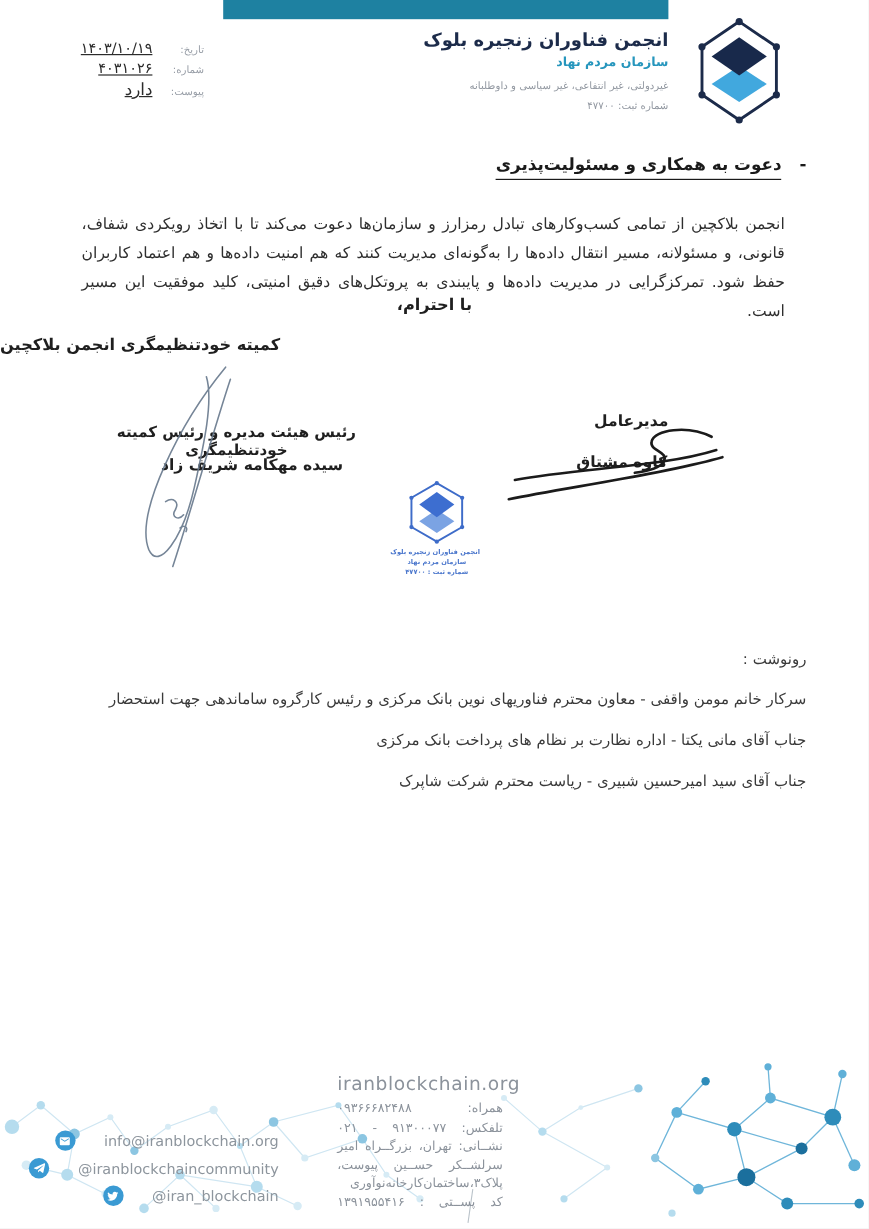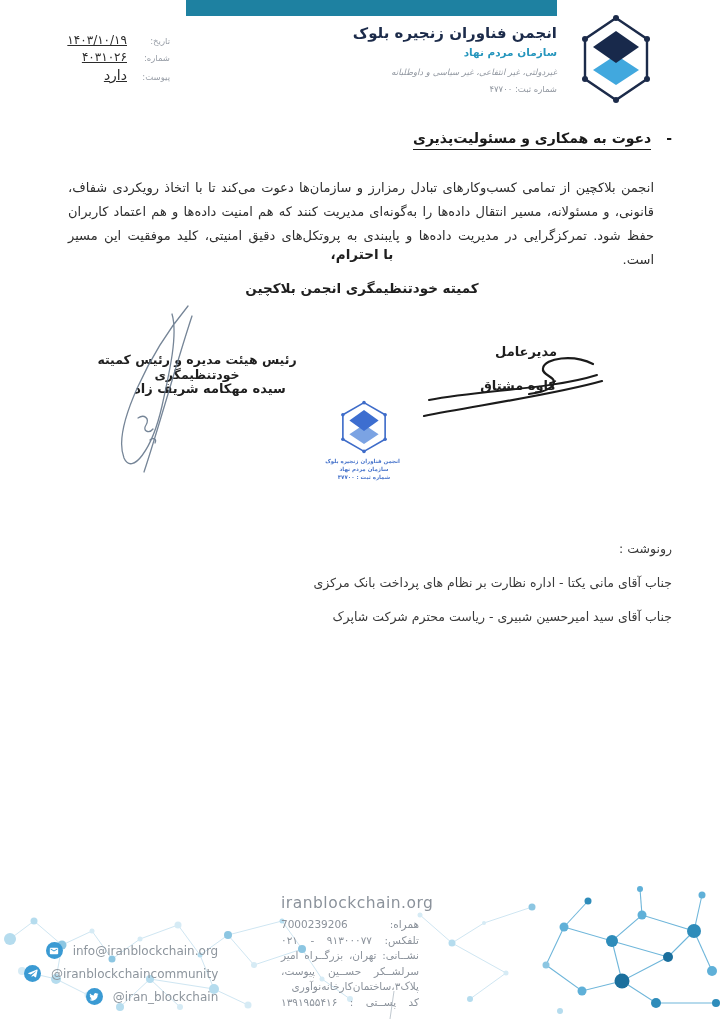--- a/index.html
+++ b/index.html
@@ -6,35 +6,35 @@
   .page{
     position:relative;width:724px;height:1024px;margin:0 auto;background:#ffffff;
     overflow:hidden;font-family:"DejaVu Sans",sans-serif;direction:rtl;color:#2e2e2e;
   }
   
   .topbar{position:absolute;left:186px;top:0;width:371px;height:16px;background:#1e81a1;}
   .logo{position:absolute;left:578px;top:13px;width:76px;height:92px;}
   .orgblock{position:absolute;right:167px;top:24px;text-align:right;width:240px;}
   .org-name{font-size:15px;font-weight:bold;color:#1c2b4a;}
   .org-type{font-size:10.5px;font-weight:bold;color:#2696bd;margin-top:4px;}
-  .org-desc{font-size:8.5px;color:#9298a1;margin-top:9px;font-style:italic;}
+  .org-desc{font-size:8.5px;color:#9298a1;margin-top:9px;}
   .org-reg{font-size:8.5px;color:#9298a1;margin-top:7px;}
   .meta{position:absolute;left:50px;top:33px;width:120px;}
   .meta-row{display:flex;align-items:baseline;gap:7px;justify-content:flex-start;margin-bottom:3px;}
   .meta-label{width:36px;flex:0 0 36px;font-size:8.5px;color:#989ea7;}
   .meta-value{font-size:12px;color:#2b2b2b;white-space:nowrap;text-decoration:underline;}
   .meta-value.hand{font-size:14px;}
   
   .subject{position:absolute;top:130px;right:52px;font-size:14px;font-weight:bold;color:#1a1a1a;}
   .subject-text{border-bottom:1.5px solid #1a1a1a;padding-bottom:3px;margin-right:10px;}
   .paragraph{position:absolute;top:158px;right:52px;left:50px;margin:18px;
     font-size:13px;line-height:24px;text-align:justify;color:#2e2e2e;}
   .salutation{position:absolute;top:246px;left:0;width:100%;text-align:center;
     font-size:13.5px;font-weight:bold;color:#1f1f1f;}
-  .committee{position:absolute;top:280px;left:0;width:100%;text-align:center;
+  .committee{position:absolute;top:280px;left:0;width:100%;text-align:left;
     font-size:13.5px;font-weight:bold;color:#1f1f1f;}
   
   .sig-right-title{position:absolute;right:167px;top:344px;font-size:13px;font-weight:bold;color:#1f1f1f;}
   .sig-right-name{position:absolute;right:168px;top:378px;font-size:13px;font-weight:bold;color:#1f1f1f;}
   .sig-right-scribble{position:absolute;right:118px;top:348px;width:185px;height:72px;}
   .sig-left-title{position:absolute;left:62px;top:352px;width:270px;text-align:center;
     font-size:12.5px;font-weight:bold;color:#1f1f1f;}
   .sig-left-name{position:absolute;left:110px;top:381px;width:200px;text-align:center;
     font-size:13px;font-weight:bold;color:#1f1f1f;}
   .sig-left-scribble{position:absolute;left:92px;top:300px;width:135px;height:178px;}
@@ -44,21 +44,21 @@
   .stamp-line{font-size:5.5px;font-weight:bold;color:#4a76cc;line-height:8px;white-space:nowrap;}
   
   .cc{position:absolute;top:532px;right:52px;left:52px;font-size:12.5px;color:#3a3a3a;}
   .cc-label,.cc-item{line-height:34px;white-space:nowrap;}
   
   .net{position:absolute;left:0;bottom:0;width:724px;height:145px;}
   .contact{position:absolute;left:281px;top:894px;width:138px;}
   .website{font-size:15.5px;color:#8b929b;letter-spacing:.5px;text-align:center;direction:ltr;margin-bottom:5px;}
   .cline{font-size:10.5px;color:#8b929b;line-height:15.5px;text-align:justify;text-align-last:justify;white-space:nowrap;}
   .socials{position:absolute;left:24px;top:942px;}
-  .social-row{display:flex;flex-direction:row-reverse;align-items:center;gap:10px;margin-bottom:6px;direction:ltr;text-align:right;}
+  .social-row{display:flex;flex-direction:row-reverse;align-items:center;gap:24px;margin-bottom:6px;direction:ltr;text-align:right;}
   .sicon{width:17px;height:17px;border-radius:50%;background:#3a9ad3;display:flex;align-items:center;justify-content:center;flex:0 0 17px;}
   .sicon svg{width:10px;height:10px;fill:#ffffff;}
   .stext{font-size:12px;color:#8d959d;}
 </style>
 </head>
 <body>
 
 <div class="page">
 
   <div class="topbar"></div>
@@ -140,20 +140,21 @@
       <polygon points="32,30 50,42 32,54 14,42" fill="#7ba3e3"></polygon>
       <polygon points="32,12 50,25 32,38 14,25" fill="#3d6ed0"></polygon>
     </svg>
     <div class="stamp-line">انجمن فناوران زنجیره بلوک</div>
     <div class="stamp-line">سازمان مردم نهاد</div>
     <div class="stamp-line">شماره ثبت : ۴۷۷۰۰</div>
   </div>
 
   <div class="cc">
     <div class="cc-label">رونوشت :</div>
+    <div class="cc-item">سرکار خانم مومن واقفی - معاون محترم فناوریهای نوین بانک مرکزی و رئیس کارگروه ساماندهی جهت استحضار</div>
     <div class="cc-item">جناب آقای مانی یکتا - اداره نظارت بر نظام های پرداخت بانک مرکزی</div>
     <div class="cc-item">جناب آقای سید امیرحسین شبیری - ریاست محترم شرکت شاپرک</div>
   </div>
 
   <svg class="net" viewBox="0 0 724 145" aria-hidden="true">
     <g stroke="#cfe6f2" stroke-width="1" fill="none">
       <path d="M10,60 34,42 62,66 92,52 112,80 140,60 178,46 200,76 228,56 282,42 302,70 322,100 350,120"></path>
       <path d="M62,66 56,100 88,116"></path>
         <path d="M56,100 22,92"></path>
         <path d="M200,76 214,110 248,126"></path>
@@ -219,21 +220,21 @@
         <circle cx="656" cy="124" r="5" fill="#2e8cba"></circle>
       <circle cx="702" cy="16" r="3.5" fill="#5fb0d8"></circle>
         <circle cx="716" cy="124" r="4" fill="#2e8cba"></circle>
       <circle cx="546" cy="86" r="3.5" fill="#8cc6e2"></circle>
         <circle cx="640" cy="10" r="3" fill="#5fb0d8"></circle>
     </g>
   </svg>
 
   <div class="contact">
     <div class="website">iranblockchain.org</div>
-    <div class="cline">همراه:  7000239206</div>
+    <div class="cline">همراه:  ۰۹۳۶۶۶۸۲۴۸۸</div>
     <div class="cline">تلفکس: ۹۱۳۰۰۰۷۷ - ۰۲۱</div>
     <div class="cline">نشــانی: تهران، بزرگــراه امیر</div>
     <div class="cline">سرلشــکر حســین پیوست،</div>
     <div class="cline">پلاک۳،ساختمان‌کارخانه‌نوآوری</div>
     <div class="cline">کد پســتی : ۱۳۹۱۹۵۵۴۱۶</div>
   </div>
 
   <div class="socials">
     <div class="social-row">
       <span class="stext">info@iranblockchain.org</span>

